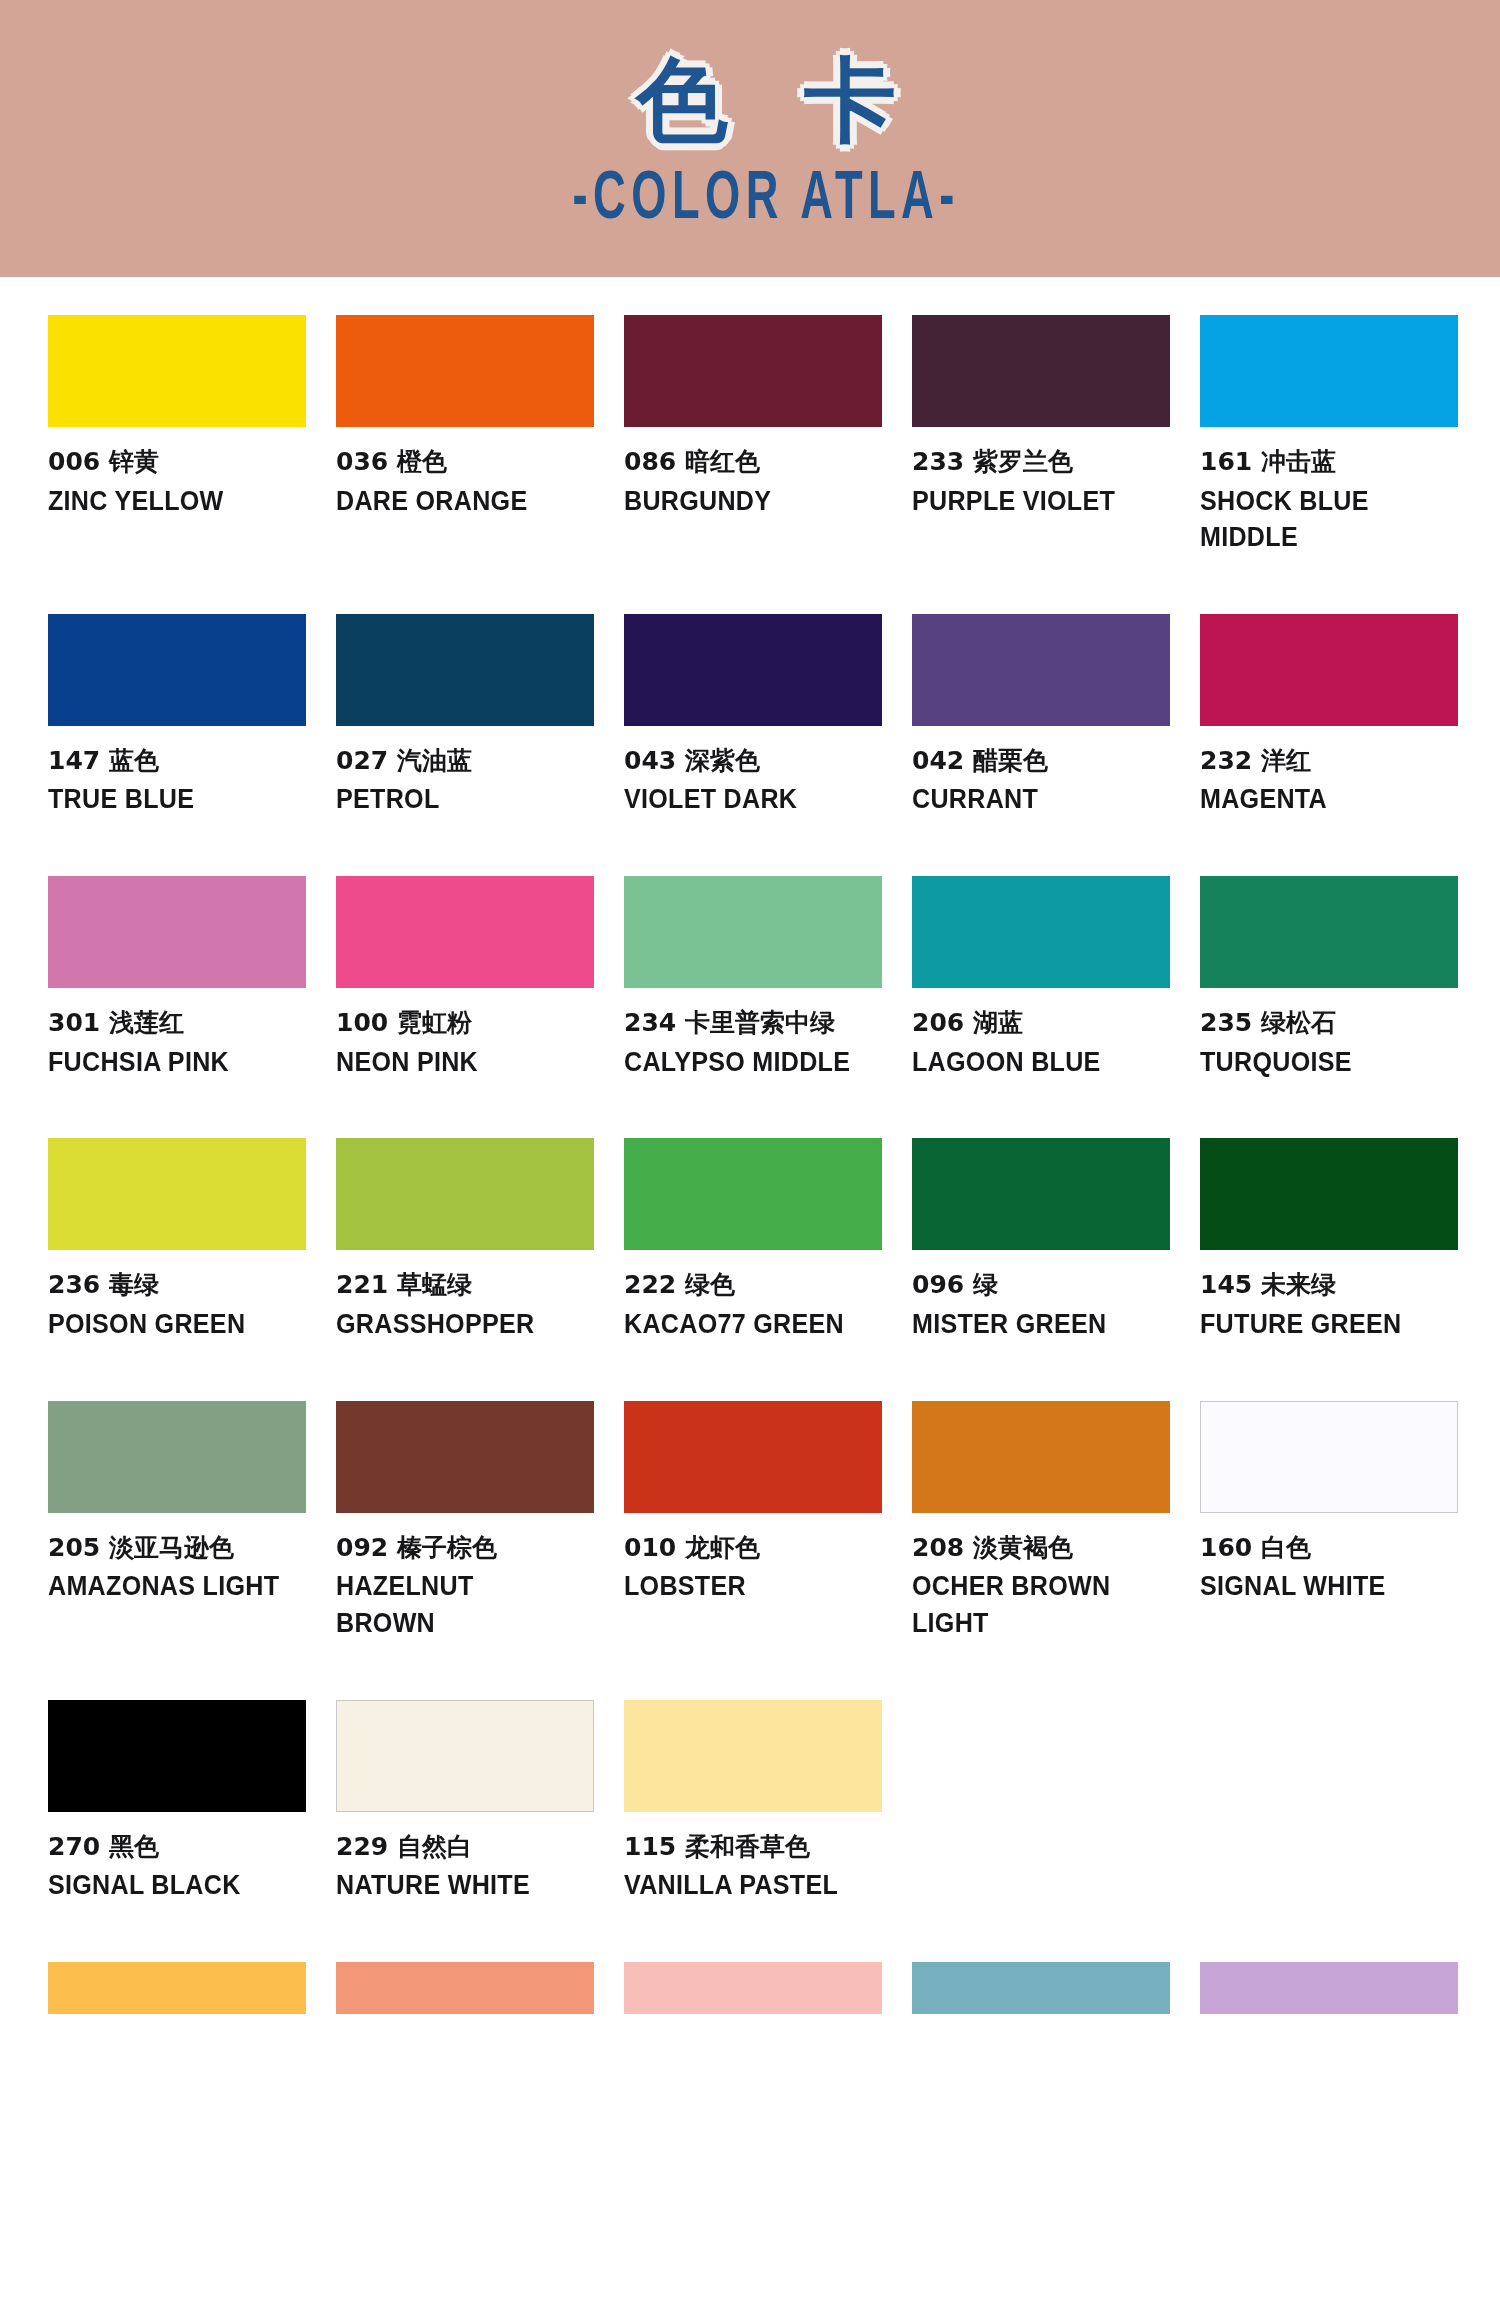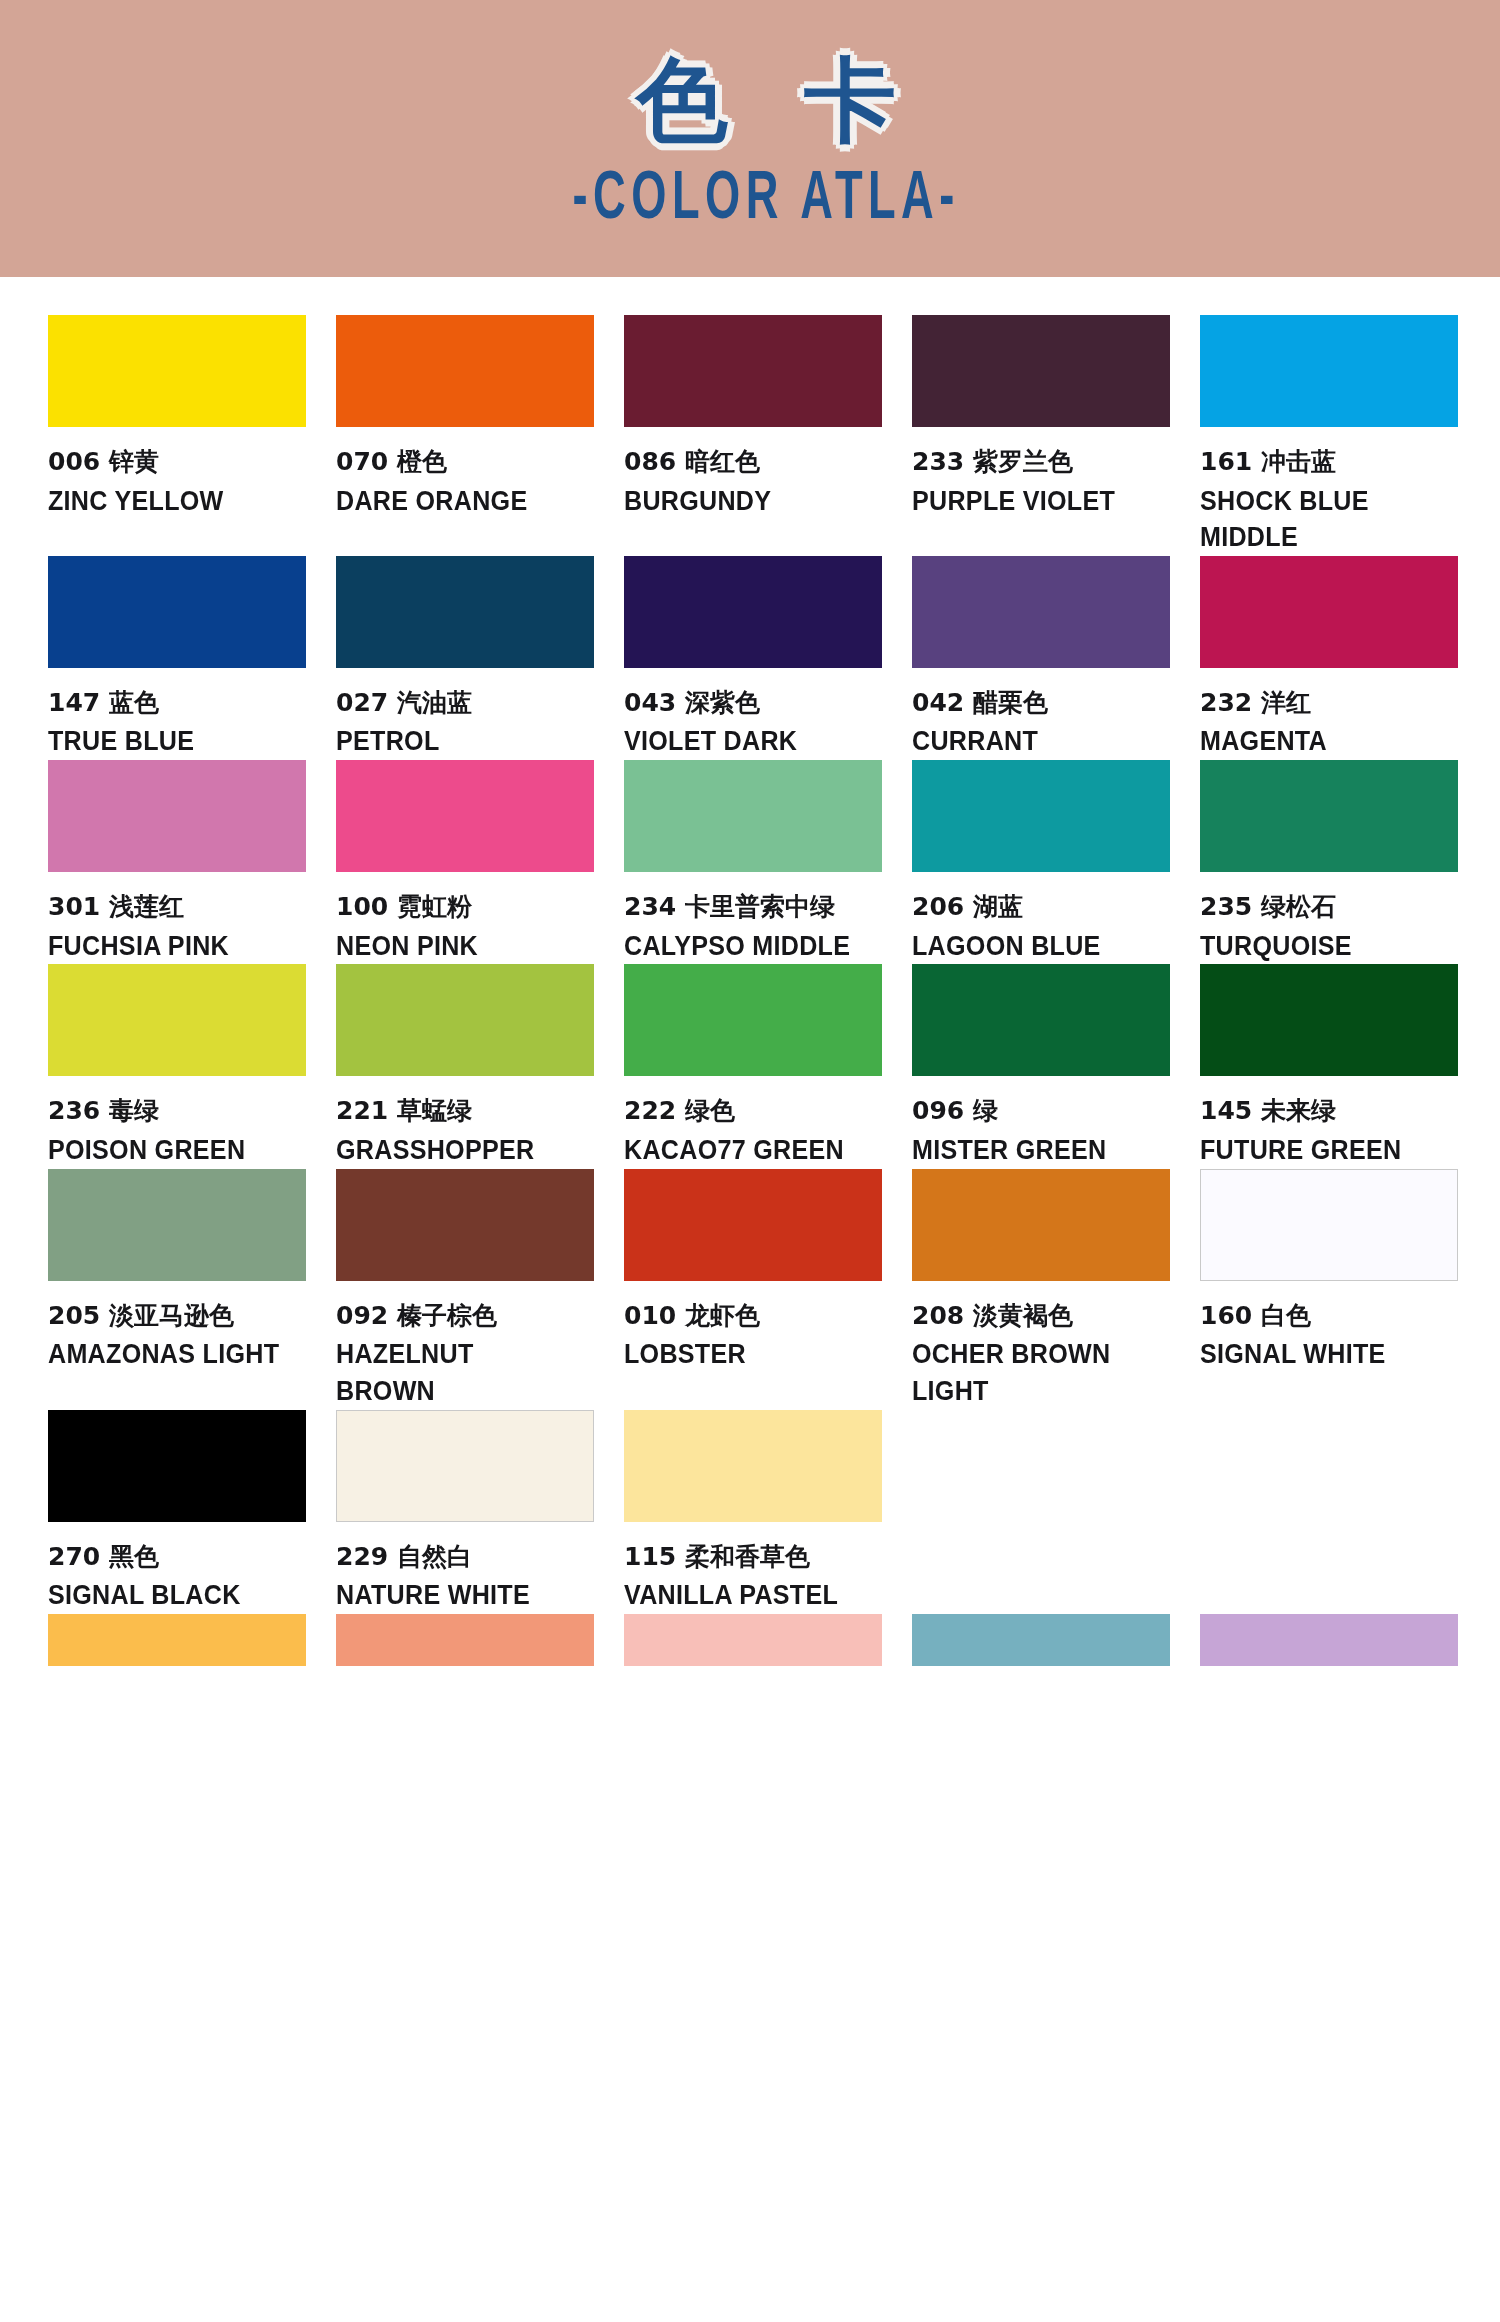--- a/index.html
+++ b/index.html
@@ -107,21 +107,21 @@
     font-size: 27px;
     font-weight: 700;
     color: #17171a;
     line-height: 1.36;
     letter-spacing: 0.3px;
     transform: scaleX(0.93);
     transform-origin: left center;
     padding-top: 3px;
   }
 
-  .cell-pad { }
+  .cell-pad { padding-bottom: 58px; }
 
   
   .grid-bottom {
     width: 1500px;
     padding: 0 44px 0 48px;
     display: grid;
     grid-template-columns: repeat(5, 1fr);
     column-gap: 30px;
   }
 
@@ -141,21 +141,21 @@
 </div>
 
 <div class="grid" id="swatch-grid">
     <div class="cell cell-pad">
       <div class="swatch" style="background: rgb(251, 225, 0);"></div>
       <div class="label-cn">006 锌黄</div>
       <div class="label-en">ZINC YELLOW</div>
     </div>
     <div class="cell cell-pad">
       <div class="swatch" style="background: rgb(236, 92, 12);"></div>
-      <div class="label-cn">070 橙色</div>
+      <div class="label-cn">036 橙色</div>
       <div class="label-en">DARE ORANGE</div>
     </div>
     <div class="cell cell-pad">
       <div class="swatch" style="background: rgb(106, 28, 49);"></div>
       <div class="label-cn">086 暗红色</div>
       <div class="label-en">BURGUNDY</div>
     </div>
     <div class="cell cell-pad">
       <div class="swatch" style="background: rgb(67, 35, 53);"></div>
       <div class="label-cn">233 紫罗兰色</div>

